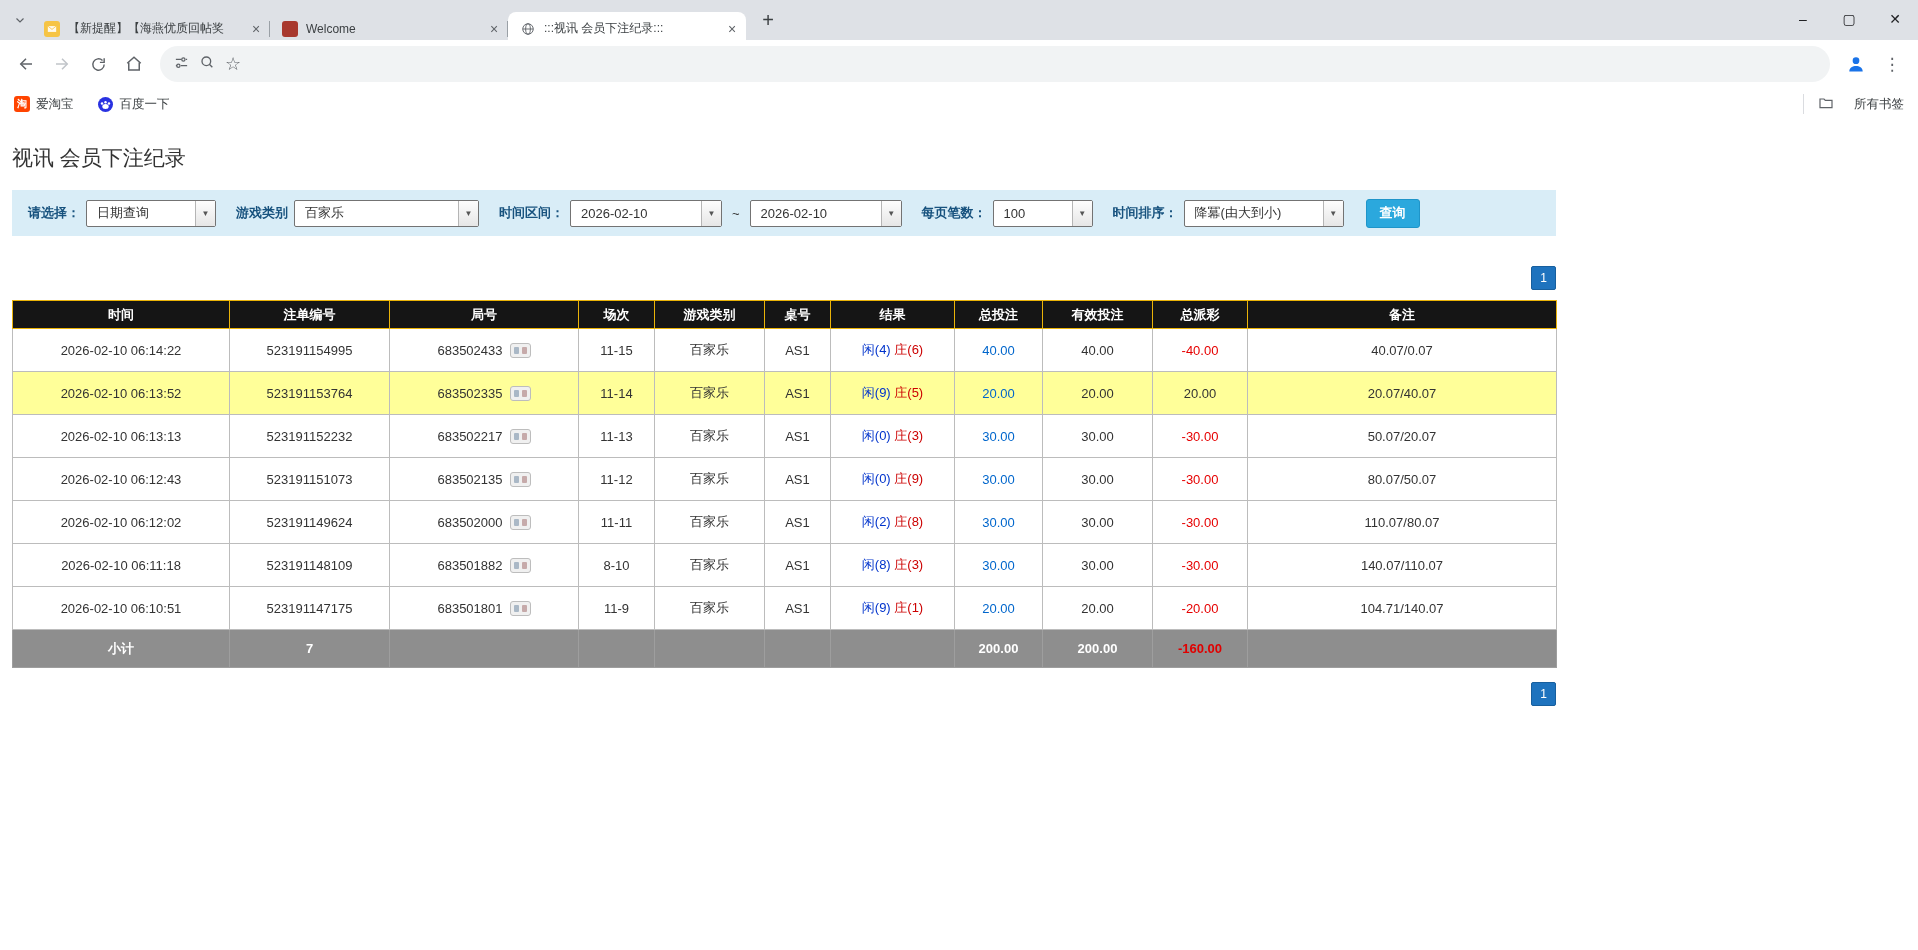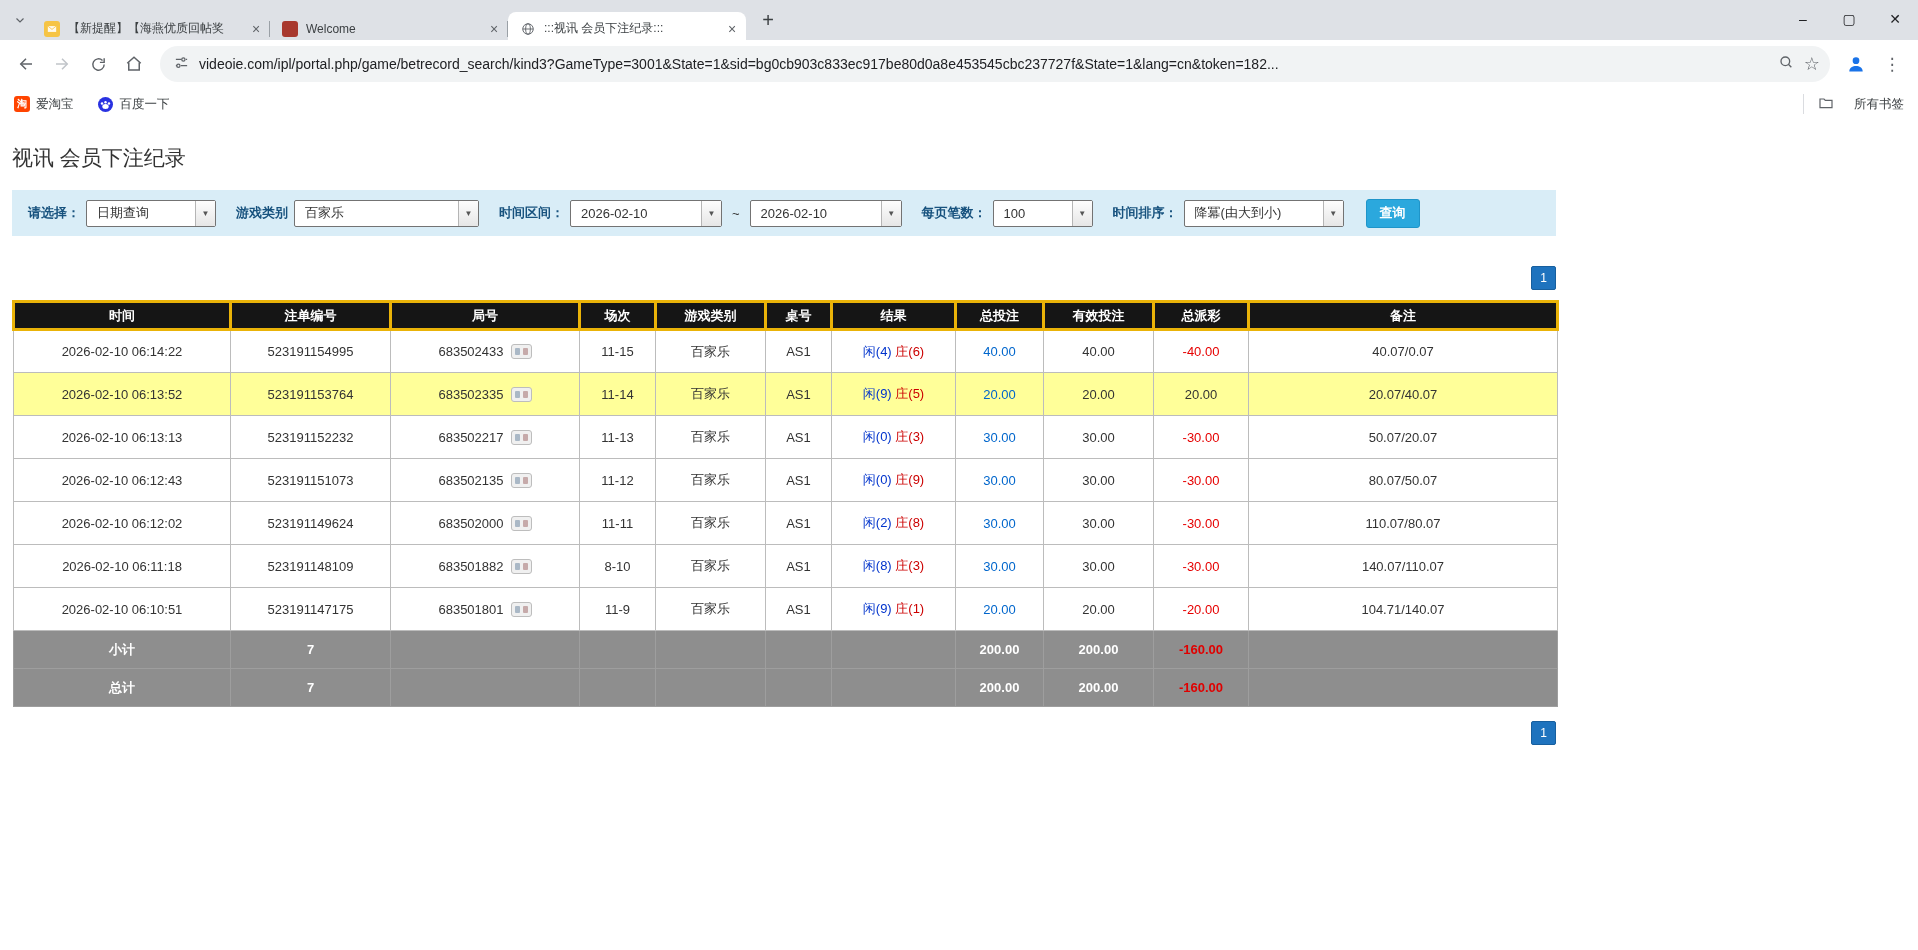--- a/index.html
+++ b/index.html
@@ -56,21 +56,21 @@
   .summary { margin-top:13px; background:#d9ead3; height:38px; display:flex; align-items:center; justify-content:space-between; padding:0 14px; font-size:13px; }
   .summary .left { color:#333; }
   .summary .right { color:#f00; }
 
   .pager { width:1544px; display:flex; justify-content:flex-end; }
   .pager.top { margin:30px 0 10px; }
   .pager.bottom { margin:14px 0 40px; }
   .page-btn { min-width:25px; height:24px; background:#1e73be; border:1px solid #175f9e; border-radius:2px; color:#fff; font-size:12px; display:flex; align-items:center; justify-content:center; cursor:pointer; }
 
   table.records { width:1544px; border-collapse:collapse; table-layout:fixed; font-size:13px; }
-  .records th { background:#151515; color:#fff; height:28px; font-weight:bold; border:3px solid #eab308; padding:0 2px; }
+  .records th { background:#151515; color:#fff; height:28px; font-weight:bold; border:1px solid #eab308; padding:0 2px; }
   .records td { border:1px solid #bcbcbc; height:43px; text-align:center; color:#333; background:#fff; padding:0 2px; overflow:hidden; }
   .records tr.hl td { background:#ffff99; }
   td.c-totalbet { color:#0066cc; }
   .res-p { color:#0033cc; }
   .res-b { color:#cc0000; }
   td.auto-neg.neg { color:#e60000;margin-top:21px; }
   .records tfoot td { background:#8e8e8e; color:#fff; font-weight:bold; height:38px; border-color:#9e9e9e; }
   .records tfoot td.auto-neg.neg { color:#e00000; }
   .round-cell .round-wrap { display:inline-flex; align-items:center; gap:7px; }
   .replay { display:inline-flex; cursor:pointer; }
@@ -147,21 +147,20 @@
         </svg>
     </span>
     <div class="omnibox">
       <span>
         <svg width="15" height="15" viewBox="0 0 24 24" fill="none" stroke="#5f6368" stroke-width="2">
             <path d="M3 7h9M19 7h2M3 17h2M11 17h10"></path>
             <circle cx="15" cy="7" r="2.6"></circle>
             <circle cx="7" cy="17" r="2.6"></circle>
           </svg>
       </span>
-      <span class="url">videoie.com/ipl/portal.php/game/betrecord_search/kind3?GameType=3001&amp;State=1&amp;sid=bg0cb903c833ec917be80d0a8e453545cbc237727f&amp;State=1&amp;lang=cn&amp;token=182...</span>
       <span>
         <svg width="16" height="16" viewBox="0 0 24 24" fill="none" stroke="#5f6368" stroke-width="2">
             <circle cx="11" cy="11" r="6.5"></circle>
             <path d="M20 20l-4.5-4.5"></path>
           </svg>
       </span>
       <span class="star">☆</span>
     </div>
     <span class="tb-btn">
       <svg width="20" height="20" viewBox="0 0 24 24" fill="#1a73e8">
@@ -474,32 +473,19 @@
         <td></td>
         <td></td>
         <td></td>
         <td></td>
         <td></td>
         <td>200.00</td>
         <td>200.00</td>
         <td class="auto-neg neg">-160.00</td>
         <td></td>
       </tr>
-      <tr>
-        <td>总计</td>
-        <td>7</td>
-        <td></td>
-        <td></td>
-        <td></td>
-        <td></td>
-        <td></td>
-        <td>200.00</td>
-        <td>200.00</td>
-        <td class="auto-neg neg">-160.00</td>
-        <td></td>
-      </tr>
     </tfoot>
   </table>
 
   <div class="pager bottom">
     <span class="page-btn">1</span>
   </div>
 </div>
 
 </body></html>

